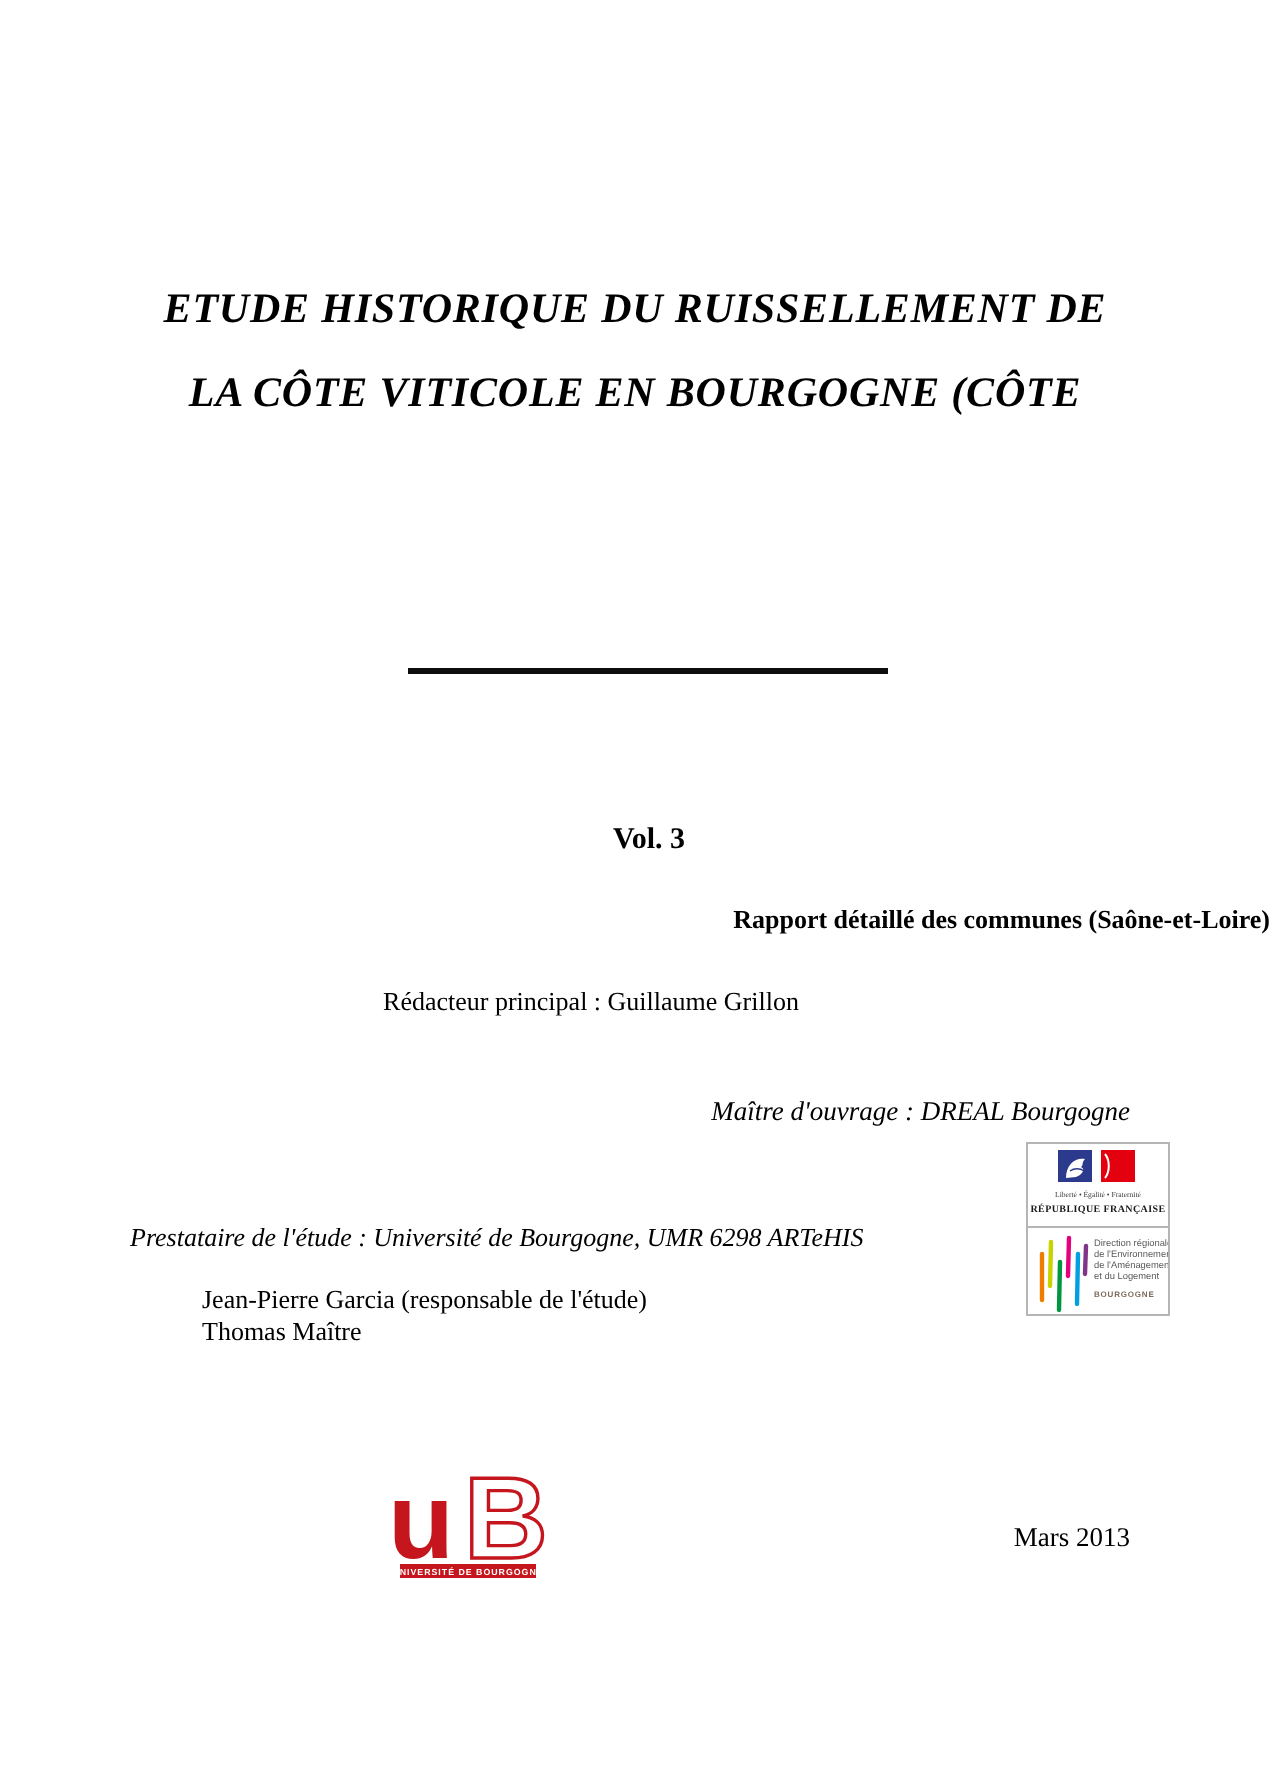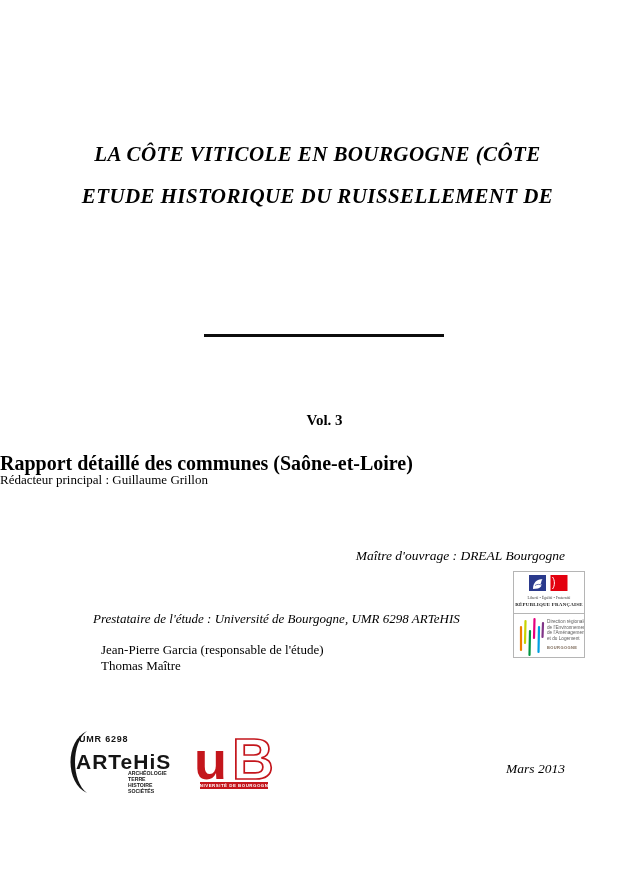--- a/index.html
+++ b/index.html
@@ -16,63 +16,63 @@
   }
   .rule {
     position:absolute; top:334px; left:204px; width:240px; height:3px;
     background:#0d0d0d;
   }
   .volume {
     position:absolute; top:412px; left:0; right:0; text-align:center;
     font-weight:bold; font-size:15px;padding-left:14px;
   }
   .subtitle {
-    position:absolute; top:452px; left:0; right:0; text-align:left;
-    font-weight:bold; font-size:20px;
+    position:absolute; top:452px; left:0; right:0; text-align:right;
+    font-weight:bold; font-size:13px;
   }
   .editor {
-    position:absolute; top:472px; left:0; right:44px; 
+    position:absolute; top:493px; left:0; right:44px; text-align:center;
     font-size:13px;
   }
   .client {
     position:absolute; top:548px; right:70px;
     font-size:13.5px; font-style:italic;
   }
   .gov-logos { position:absolute; left:513px; top:571px; width:72px; }
   .gov-box {
     box-sizing:border-box; width:72px; border:1px solid #b5b5b5;
     background:#fff; overflow:hidden;
   }
   .gov-box.rf { height:43px; }
   .gov-box.dreal { height:45px; margin-top:-1px; }
   .provider {
     position:absolute; left:65px; top:611px;
-    font-size:13px; font-style:italic;margin-left:28px;
+    font-size:13px; font-style:italic;
   }
   .authors {
     position:absolute; left:65px; top:642px;
     font-size:13px; line-height:15.5px;margin-left:36px;
   }
   .artehis-logo { position:absolute; left:62px; top:729px; }
   .ub-logo { position:absolute; left:186px; top:736px; }
   .date {
     position:absolute; top:761px; right:70px;
-    font-size:13.5px; font-style:italic;
+    font-size:13.5px; 
   }
   svg text { font-family:"Liberation Sans","DejaVu Sans",sans-serif; }
   svg text.serif { font-family:"Liberation Serif","DejaVu Serif",serif; }
 </style>
 </head>
 <body>
 
 <div class="page">
 
   <div class="title">
+    <div>ETUDE HISTORIQUE DU RUISSELLEMENT DE</div>
     <div>LA CÔTE VITICOLE EN BOURGOGNE (CÔTE</div>
-    <div>ETUDE HISTORIQUE DU RUISSELLEMENT DE</div>
   </div>
 
   <div class="rule"></div>
 
   <div class="volume">Vol. 3</div>
 
   <div class="subtitle">Rapport détaillé des communes (Saône-et-Loire)</div>
 
   <div class="editor">Rédacteur principal : Guillaume Grillon</div>
 
@@ -109,31 +109,20 @@
     </div>
   </div>
 
   <div class="provider">Prestataire de l'étude : Université de Bourgogne, UMR 6298 ARTeHIS</div>
 
   <div class="authors">
     <div>Jean-Pierre Garcia (responsable de l'étude)</div>
     <div>Thomas Maître</div>
   </div>
 
-  <div class="artehis-logo">
-    <svg width="110" height="66" viewBox="0 0 110 66">
-      <path d="M25 2 C 3 12 3 54 25 64 C 9 52 9 14 25 2 Z" fill="#151515"></path>
-      <text x="17" y="13" font-size="9" font-weight="bold" fill="#151515" letter-spacing="0.8">UMR 6298</text>
-      <text x="14" y="40" font-size="21" font-weight="bold" fill="#151515" letter-spacing="1">ARTeHiS</text>
-      <text x="66" y="46" font-size="5.2" font-weight="bold" fill="#151515">ARCHÉOLOGIE</text>
-      <text x="66" y="52" font-size="5.2" font-weight="bold" fill="#151515">TERRE</text>
-      <text x="66" y="58" font-size="5.2" font-weight="bold" fill="#151515">HISTOIRE</text>
-      <text x="66" y="64" font-size="5.2" font-weight="bold" fill="#151515">SOCIÉTÉS</text>
-    </svg>
-  </div>
 
   <div class="ub-logo">
     <svg width="88" height="56" viewBox="0 0 88 56">
       <text x="8" y="43" font-size="54" font-weight="bold" fill="#c4161c">u</text>
       <text x="46" y="43" font-size="58" font-weight="bold" fill="#ffffff" stroke-width="1.7" stroke="#c4161c">B</text>
       <rect x="14" y="46" width="68" height="7" fill="#c4161c"></rect>
       <text x="48" y="51.3" font-size="4.4" font-weight="bold" fill="#ffffff" text-anchor="middle" letter-spacing="0.5">UNIVERSITÉ DE BOURGOGNE</text>
     </svg>
   </div>
 

